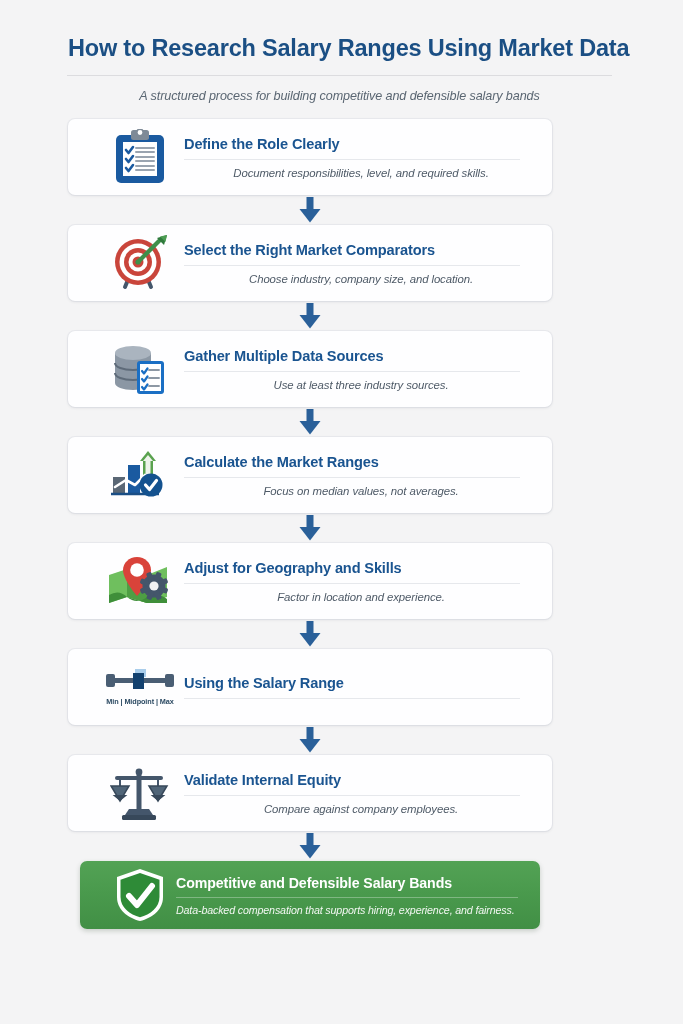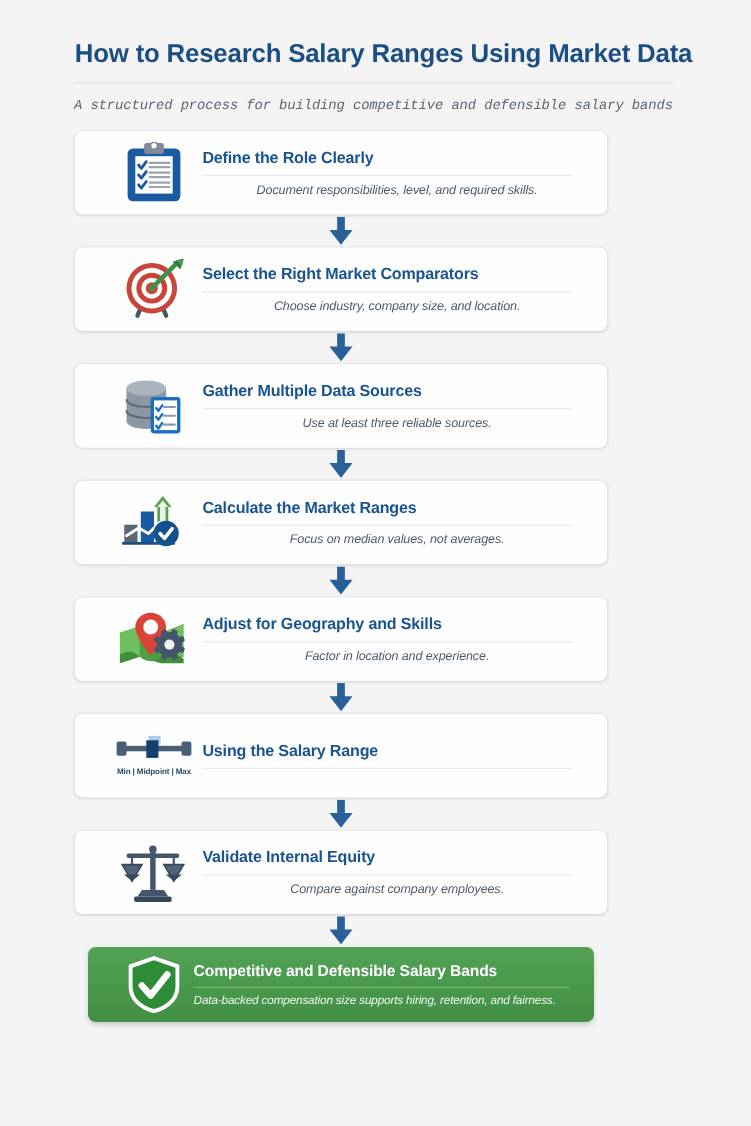--- a/index.html
+++ b/index.html
@@ -44,21 +44,20 @@
   }
   .subtitle {
     margin-top: 13px;
     font-size: 12.6px;
     font-style: italic;
     color: #5a6672;
     text-align: center;
     width: 545px;
     margin-left: -1px;
     letter-spacing: -0.1px;
-    font-family: Liberation Mono, monospace;
   }
 
   
   .steps {
     margin-top: 16px;
   }
   .card {
     position: relative;
     background: #fefeff;
     border-radius: 7px;
@@ -262,21 +261,21 @@
           <g stroke="#8d98a4" stroke-width="1.9" stroke-linecap="round">
             <line x1="38" y1="29" x2="48" y2="29"></line>
             <line x1="38" y1="37" x2="48" y2="37"></line>
             <line x1="38" y1="45" x2="48" y2="45"></line>
           </g>
         </svg>
       </div>
       <div class="card-body">
         <div class="card-title">Gather Multiple Data Sources</div>
         <div class="card-divider"></div>
-        <div class="card-desc">Use at least three reliable sources.</div>
+        <div class="card-desc">Use at least three industry sources.</div>
       </div>
     </div>
 
     <div class="connector">
       <svg width="22" height="26" viewBox="0 0 22 26">
         <rect x="7.5" y="0" width="7" height="13" fill="#2a6099"></rect>
         <polygon points="0.5,12 21.5,12 11,25.5" fill="#2a6099"></polygon>
       </svg>
     </div>
 
@@ -400,19 +399,19 @@
         <div class="icon-slot">
           <svg width="50" height="54" viewBox="0 0 50 54">
             <path d="M25 1 L48 9 v20 c0 13 -11 21 -23 24 C13 50 2 42 2 29 V9 Z" fill="#ffffff"></path>
             <path d="M25 5 L44.5 11.8 v17 c0 11 -9.3 17.8 -19.5 20.4 C14.8 46.6 5.5 39.8 5.5 28.8 v-17 Z" fill="#2e8b37"></path>
             <polyline points="14,28 22,37 37,18" fill="none" stroke="#ffffff" stroke-width="6" stroke-linecap="round" stroke-linejoin="round"></polyline>
           </svg>
         </div>
         <div class="card-body">
           <div class="banner-title">Competitive and Defensible Salary Bands</div>
           <div class="banner-divider"></div>
-          <div class="banner-desc">Data-backed compensation size supports hiring, retention, and fairness.</div>
+          <div class="banner-desc">Data-backed compensation that supports hiring, experience, and fairness.</div>
         </div>
       </div>
     </div>
 
   </div>
 </div>
 
 </body></html>

